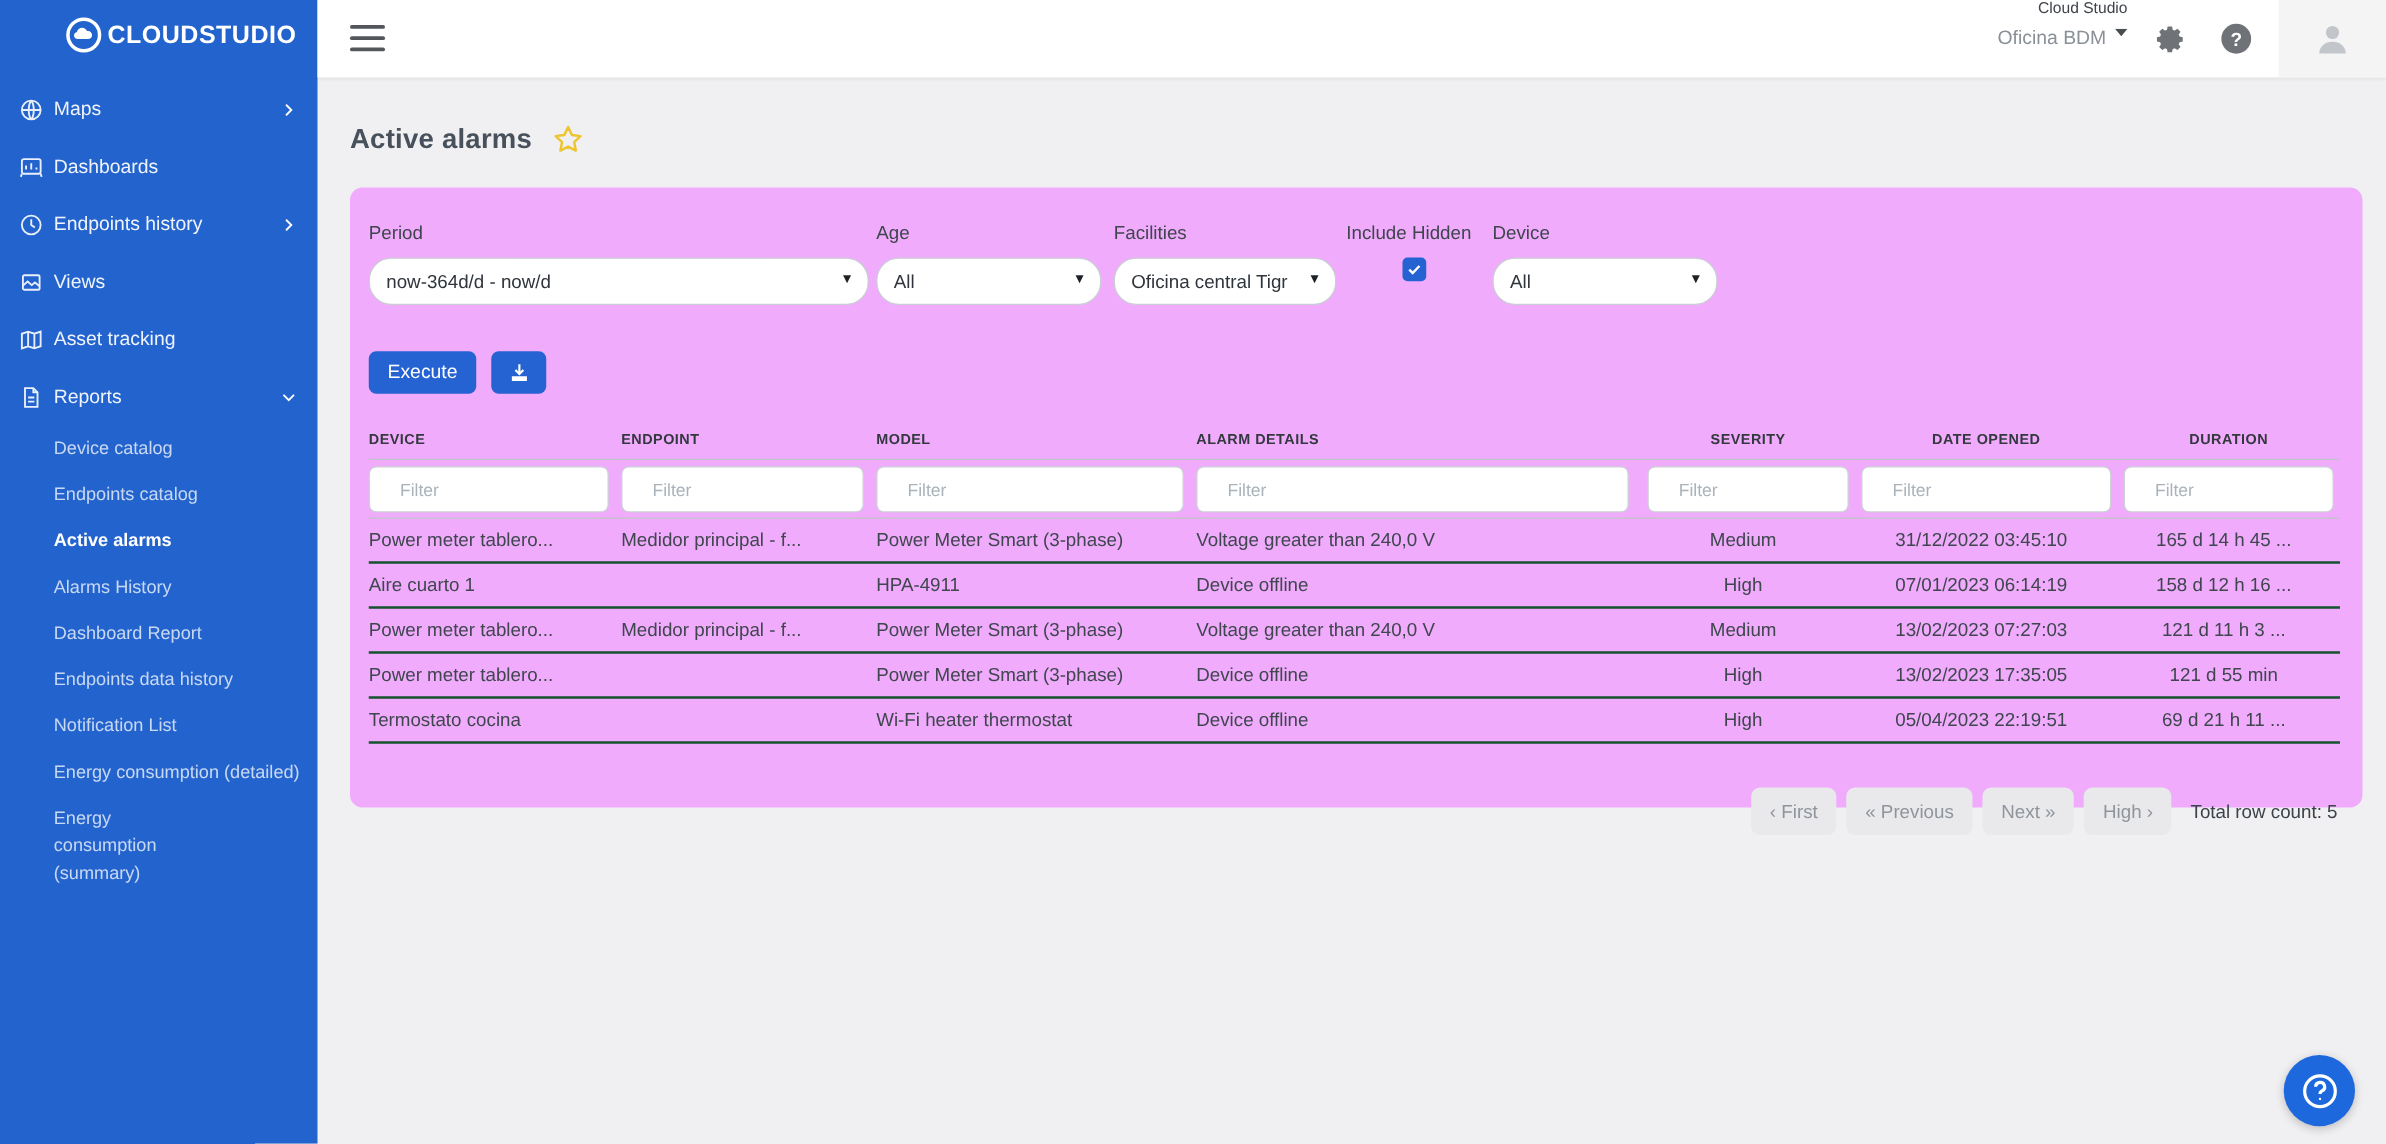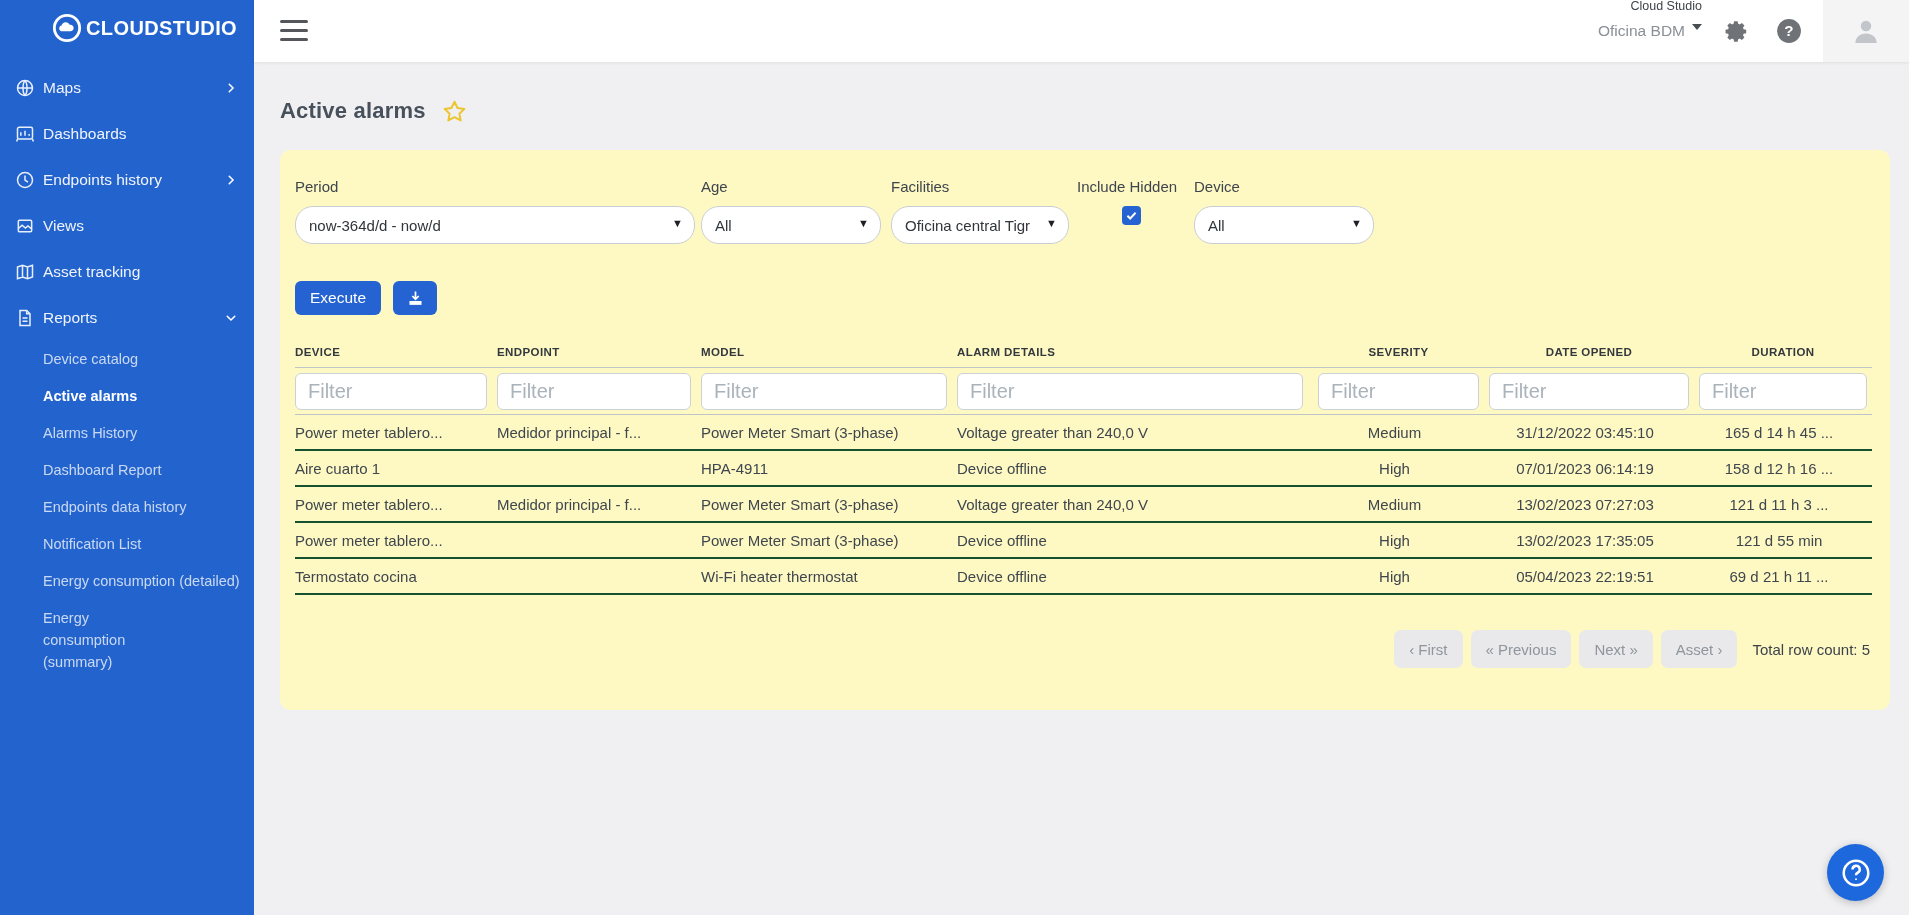--- a/index.html
+++ b/index.html
@@ -43,21 +43,21 @@
   .user-block{width:86px;height:62px;background:#f4f4f5;display:flex;align-items:center;justify-content:center;cursor:pointer;border:none}
   .user-block svg{width:30px;height:30px}
 
   
   .main{position:absolute;left:254px;top:62px;width:1655px;height:853px}
   .title-row{display:flex;align-items:center;margin:35px 0 0 26px;height:28px}
   .title-row h1{font-size:22px;color:#47505b;font-weight:700;margin:0;letter-spacing:.2px}
   .star{margin-left:16px;cursor:pointer;display:flex}
   .star svg{width:25px;height:25px}
 
-  .card{position:relative;margin:25px 0 0 26px;width:1610px;height:560px;background:#fef9c3;border-radius:10px;padding:28px 18px 0 15px}
+  .card{position:relative;margin:25px 0 0 26px;width:1610px;height:496px;background:#f0abfc;border-radius:10px;padding:28px 18px 0 15px}
 
   
   .filters{display:flex}
   .fgroup label{display:block;font-size:15px;color:#3e454d;margin-bottom:11px}
   .fg-period{width:400px;margin-right:6px}
   .fg-age{width:180px;margin-right:10px}
   .fg-fac{width:178px;margin-right:8px}
   .fg-inc{width:112px;margin-right:5px}
   .fg-dev{width:180px}
   .select-wrap{position:relative;height:38px}
@@ -72,21 +72,21 @@
   .btn-download{height:34px;width:44px;margin-left:12px;background:var(--primary);border:none;border-radius:6px;display:flex;align-items:center;justify-content:center;cursor:pointer}
   .btn-download svg{width:17px;height:17px}
 
   
   .table{margin-top:31px}
   .trow{display:grid;grid-template-columns:202px 204px 256px 356px 171px 210px 178px;align-items:center}
   .thead{padding-bottom:9px;border-bottom:1px solid #bfc4c9}
   .th{font-size:11.5px;font-weight:bold;color:#33383e;letter-spacing:.4px;white-space:nowrap}
   .c{text-align:center}
   .tfilters{padding:5px 0 4px;border-bottom:1px solid #bfc4c9}
-  .tfilters input{width:calc(100% - 10px);height:37px;border:1px solid #ccd1d6;border-radius:6px;padding:0 12px;font-size:20px;font-family:inherit;color:#333;background:#fff}
+  .tfilters input{width:calc(100% - 10px);height:37px;border:1px solid #ccd1d6;border-radius:6px;padding:0 24px;font-size:14px;font-family:inherit;color:#333;background:#fff}
   .tfilters input::placeholder{color:#aab2ba}
   .trow.data{height:36px;border-bottom:2px solid #14532d;font-size:15px;color:#3f464e}
   .td{white-space:nowrap;overflow:hidden;text-overflow:ellipsis;padding-right:8px}
 
   
   .pager{display:flex;align-items:center;justify-content:flex-end;margin-top:35px;padding-right:2px}
   .page-btn{height:38px;padding:0 15px;margin-left:8px;background:#e9e9eb;border:none;border-radius:7px;color:#8f959c;font-size:15px;font-family:inherit;cursor:pointer}
   .total{font-size:15px;color:#3b424a;margin-left:15px}
 
   
@@ -172,20 +172,21 @@
           </span>
           <span class="s-label">Reports</span>
           <span class="s-chev">
             <svg viewBox="0 0 24 24" fill="none" stroke="#fff" stroke-width="2.6" stroke-linecap="round">
               <path d="M5.5 9l6.5 6.5L18.5 9"></path>
             </svg>
           </span>
         </div>
         <div class="side-sub">
           <div class="sub-item">Device catalog</div>
+          <div class="sub-item">Endpoints catalog</div>
           <div class="sub-item active">Active alarms</div>
           <div class="sub-item">Alarms History</div>
           <div class="sub-item">Dashboard Report</div>
           <div class="sub-item">Endpoints data history</div>
           <div class="sub-item">Notification List</div>
           <div class="sub-item">Energy consumption (detailed)</div>
           <div class="sub-item">Energy consumption (summary)</div>
         </div>
       </nav>
   </aside>
@@ -346,21 +347,21 @@
               <div class="td">Wi-Fi heater thermostat</div>
               <div class="td">Device offline</div>
               <div class="td c">High</div>
               <div class="td c">05/04/2023 22:19:51</div>
               <div class="td c">69 d 21 h 11 ...</div>
             </div>
           </div>
       </div>
 
       <div class="pager">
-        <span id="pager-buttons"><button class="page-btn">‹ First</button><button class="page-btn">« Previous</button><button class="page-btn">Next »</button><button class="page-btn">Asset ›</button></span>
+        <span id="pager-buttons"><button class="page-btn">‹ First</button><button class="page-btn">« Previous</button><button class="page-btn">Next »</button><button class="page-btn">High ›</button></span>
         <span class="total">Total row count: 5</span>
       </div>
     </section>
   </main>
 
   <button class="fab">
     <svg viewBox="0 0 24 24" fill="none" stroke="#fff" stroke-width="1.9">
         <circle cx="12" cy="12" r="9.2"></circle>
         <path d="M9.4 9.3a2.7 2.7 0 1 1 3.8 2.5c-.9.4-1.2.9-1.2 1.8"></path>
         <circle cx="12" cy="16.6" r="0.7" fill="#fff" stroke="none"></circle>

